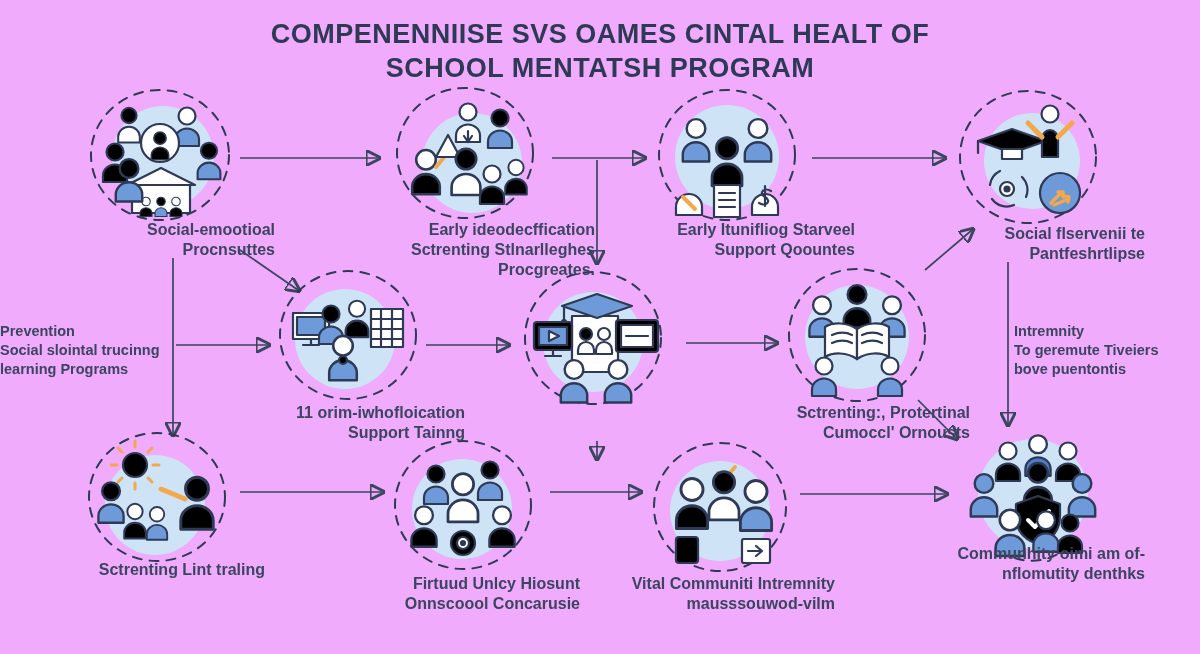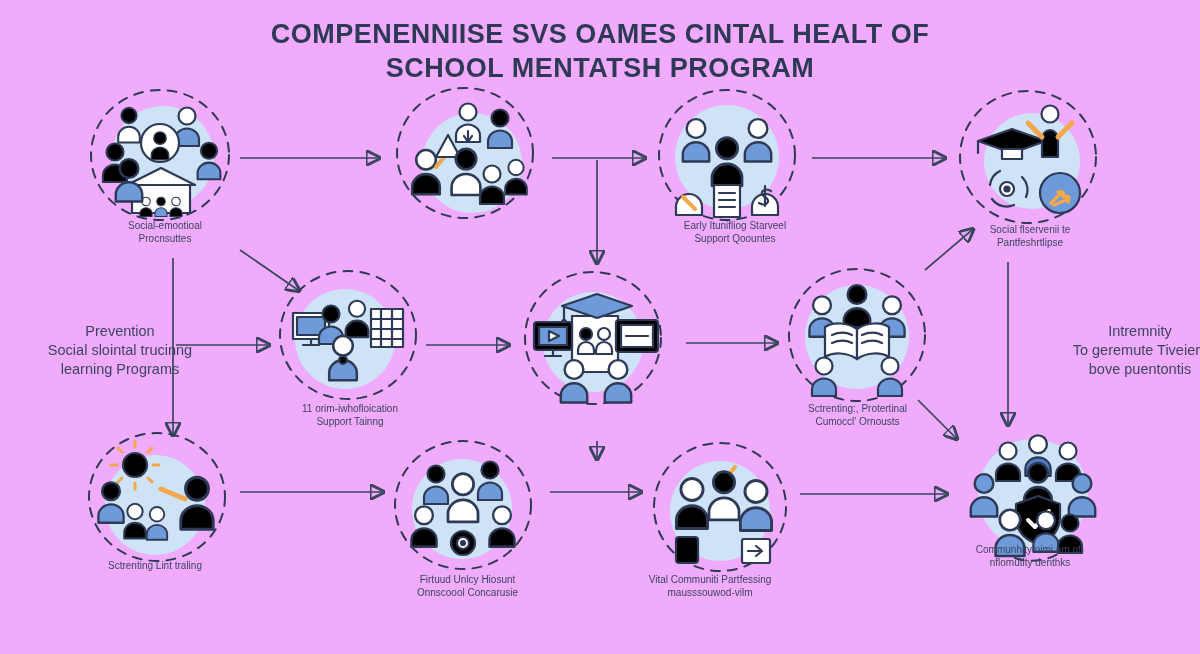--- a/index.html
+++ b/index.html
@@ -1,23 +1,23 @@
 <!DOCTYPE html>
 <html><head>
 <meta charset="utf-8">
 <style>
   html,body{margin:0;padding:0;background:#fff;}
   #stage{position:relative;width:1200px;height:654px;background:#f0abfc;overflow:hidden;
          font-family:"Liberation Sans",sans-serif;}
   .title{position:absolute;left:0;top:18px;width:1200px;text-align:center;
          color:#2e3a55;font-weight:bold;font-size:27px;letter-spacing:.5px;line-height:1.25;}
-  .label{position:absolute;text-align:center;font-weight:normal;color:#3c4560;
-         font-size:10px;line-height:1.25;white-space:pre-line;}
-  .sidetext{position:absolute;text-align:center;font-weight:normal;color:#3c4560;
-         font-size:14.5px;line-height:1.3;white-space:pre-line;padding-left:36px;}
+  .label{position:absolute;text-align:right;font-weight:bold;color:#3c4560;
+         font-size:16px;line-height:1.25;white-space:pre-line;}
+  .sidetext{position:absolute;text-align:left;font-weight:bold;color:#3c4560;
+         font-size:14.5px;line-height:1.3;white-space:pre-line;}
   svg.icon{position:absolute;overflow:visible;}
   svg.icon *{stroke:#2e3a55;stroke-width:2.2;stroke-linecap:round;stroke-linejoin:round;}
   .bg{fill:#cfe3f7;stroke:none !important;}
   .ring{fill:none;stroke-dasharray:9 8;stroke-width:2 !important;}
   .fw{fill:#ffffff;}
   .fb{fill:#6e9ad9;}
   .fdb{fill:#4b7dc8;}
   .fn{fill:none;}
   #arrows{position:absolute;left:0;top:0;}
   #arrows line, #arrows path{stroke:#39465e;stroke-width:1.7;fill:none;}
@@ -398,32 +398,35 @@
         <use href="#bd" class="fb"></use>
       </g>
     <g transform="translate(112,118)">
         <use href="#hd" class="fo"></use>
         <use href="#bd" class="fo"></use>
       </g>
   </svg>
 
   <div class="label" style="left:55px;top:220px;width:220px">Social-emootioal
 Procnsuttes</div>
+  <div class="label" style="left:345px;top:220px;width:250px">Early ideodecffication
+Sctrenting Stlnarlleghes
+Procgreates.</div>
   <div class="label" style="left:615px;top:220px;width:240px">Early Itunifliog Starveel
 Support Qoountes</div>
   <div class="label" style="left:915px;top:224px;width:230px">Social flservenii te
 Pantfeshrtlipse</div>
   <div class="label" style="left:235px;top:403px;width:230px">11 orim-iwhofloication
 Support Tainng</div>
   <div class="label" style="left:745px;top:403px;width:225px">Sctrenting:, Protertinal
 Cumoccl' Ornousts</div>
   <div class="label" style="left:45px;top:560px;width:220px">Sctrenting Lint traling</div>
   <div class="label" style="left:355px;top:574px;width:225px">Firtuud Unlcy Hiosunt
 Onnscoool Concarusie</div>
-  <div class="label" style="left:585px;top:574px;width:250px">Vital Communiti Partfessing
+  <div class="label" style="left:585px;top:574px;width:250px">Vital Communiti Intremnity
 mausssouwod-vilm</div>
   <div class="label" style="left:915px;top:544px;width:230px">Communhity oimi am of-
 nflomutity denthks</div>
 
   <div class="sidetext" style="left:0px;top:322px;width:168px">Prevention
 Social slointal trucinng
 learning Programs</div>
   <div class="sidetext" style="left:1014px;top:322px;width:180px">Intremnity
 To geremute Tiveiers
 bove puentontis</div>

